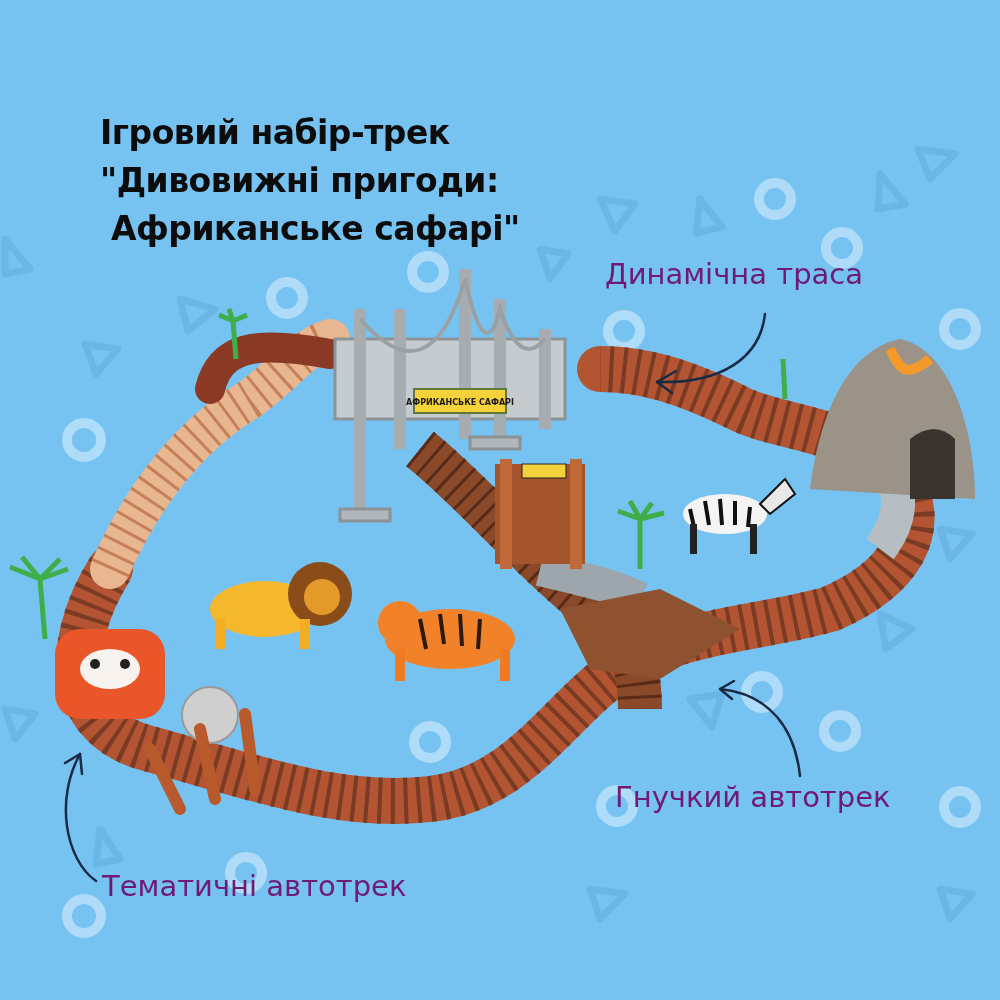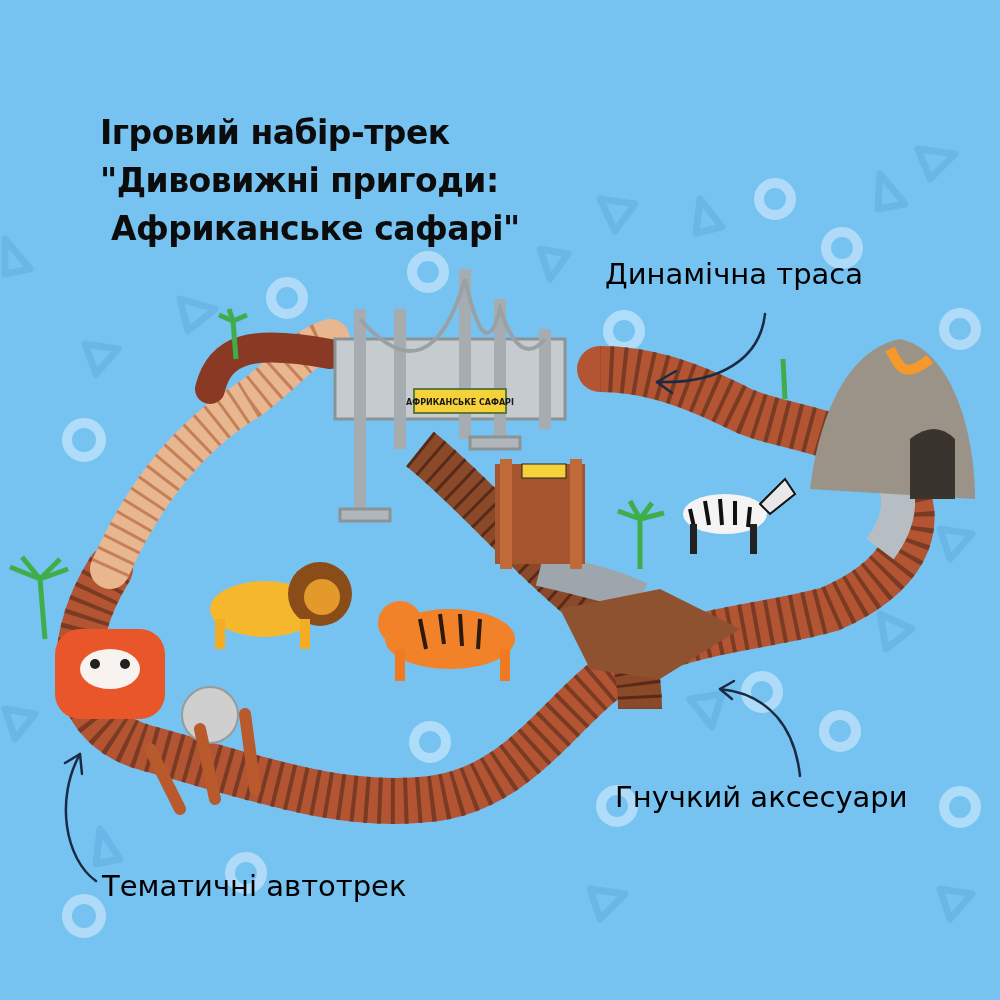--- a/index.html
+++ b/index.html
@@ -1,21 +1,21 @@
 <!DOCTYPE html>
 <html><head>
 <meta charset="utf-8">
 <style>
   html, body { margin:0; padding:0; }
   body { width:1000px; height:1000px; overflow:hidden; background:#76c3f2; position:relative; font-family:"DejaVu Sans", sans-serif; }
   .canvas { position:absolute; inset:0; width:1000px; height:1000px;margin-top:9px; }
   .deco { position:absolute; inset:0; }
   .title { position:absolute; left:100px; top:100px; font-family:"DejaVu Sans", sans-serif; font-weight:bold; font-size:33px; line-height:48px; color:#0c0c0c; letter-spacing:-0.5px; }
   .title div { white-space:nowrap; }
-  .label { position:absolute; font-family:"DejaVu Sans", sans-serif; font-size:29px; color:#000000; white-space:nowrap; }
+  .label { position:absolute; font-family:"DejaVu Sans", sans-serif; font-size:29px; color:#701a75; white-space:nowrap; }
   .product { position:absolute; inset:0; }
 </style>
 </head>
 <body>
 
 <div class="canvas">
 
   <svg class="deco" width="1000" height="1000" viewBox="0 0 1000 1000">
     <g fill="none" stroke="#b9e0fa" stroke-width="10" opacity="0.85">
       <circle cx="428" cy="263" r="16"></circle>
@@ -147,16 +147,16 @@
       <path d="M765 305 C 760 350, 720 375, 657 373"></path>
       <path d="M657 373 L 676 362 M657 373 L 672 384"></path>
       <path d="M800 767 C 795 720, 770 685, 720 680"></path>
       <path d="M720 680 L 734 672 M720 680 L 732 690"></path>
       <path d="M96 872 C 65 850, 55 790, 80 745"></path>
       <path d="M80 745 L 65 754 M80 745 L 82 765"></path>
     </g>
   </svg>
 
   <div class="label" style="left:605px; top:248px;">Динамічна траса</div>
-  <div class="label" style="left:615px; top:771px;">Гнучкий аксесуари</div>
+  <div class="label" style="left:615px; top:771px;">Гнучкий автотрек</div>
   <div class="label" style="left:102px; top:860px;">Тематичні автотрек</div>
 
 </div>
 
 </body></html>

